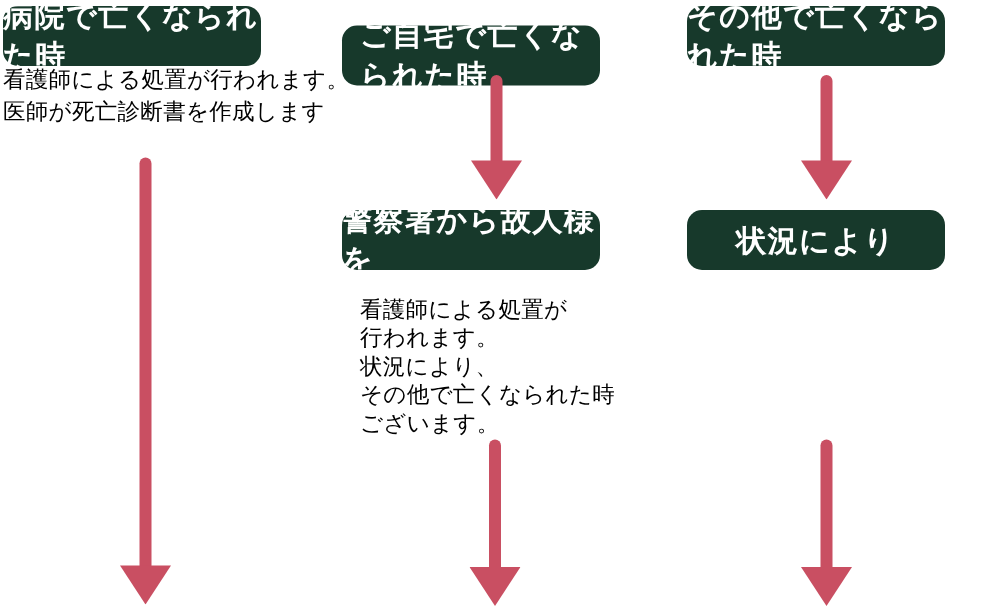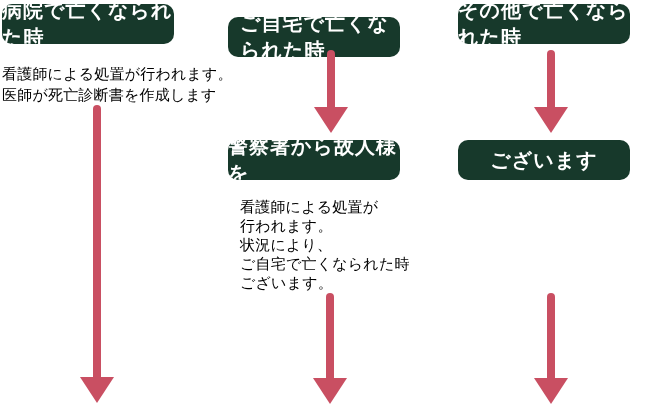--- a/index.html
+++ b/index.html
@@ -36,21 +36,21 @@
   #box-home-step{left:228px;top:140px;}
   #box-other-step{left:458px;top:140px;}
   .body-text{
     position:absolute;
     font-size:15px;
     line-height:19px;
     color:var(--body-text);
     white-space:pre-line;
     letter-spacing:0.2px;
   }
-  #text-hospital{left:2px;top:64px;line-height:21px;}
+  #text-hospital{left:2px;top:44px;line-height:21px;}
   #text-home{left:240px;top:198px;}
   #text-other{left:457px;top:198px;}
   .arrow{position:absolute;display:block;}
   .arrow line{stroke:var(--arrow-red);stroke-width:8;stroke-linecap:round;}
   .arrow polygon{fill:var(--arrow-red);}
   #arrow-hospital-long{left:80px;top:101px;}
   #arrow-home-1{left:314px;top:46px;}
   #arrow-other-1{left:534px;top:46px;}
   #arrow-home-2{left:313px;top:289px;}
   #arrow-other-2{left:534px;top:289px;}
@@ -76,26 +76,26 @@
     <line x1="17" y1="8" x2="17" y2="61"></line>
     <polygon points="0,61 34,61 17,87"></polygon>
   </svg>
 
   <svg class="arrow" id="arrow-other-1" width="34" height="87" viewBox="0 0 34 87" aria-hidden="true">
     <line x1="17" y1="8" x2="17" y2="61"></line>
     <polygon points="0,61 34,61 17,87"></polygon>
   </svg>
 
   <div class="gbox" id="box-home-step">警察署から故人様を</div>
-  <div class="gbox" id="box-other-step">ございます</div>
+  <div class="gbox" id="box-other-step">状況により</div>
 
   <div class="body-text" id="text-home">看護師による処置が
 行われます。
 状況により、
-ご自宅で亡くなられた時
+その他で亡くなられた時
 ございます。</div>
 
 
   <svg class="arrow" id="arrow-home-2" width="34" height="115" viewBox="0 0 34 115" aria-hidden="true">
     <line x1="17" y1="8" x2="17" y2="89"></line>
     <polygon points="0,89 34,89 17,115"></polygon>
   </svg>
 
   <svg class="arrow" id="arrow-other-2" width="34" height="115" viewBox="0 0 34 115" aria-hidden="true">
     <line x1="17" y1="8" x2="17" y2="89"></line>

